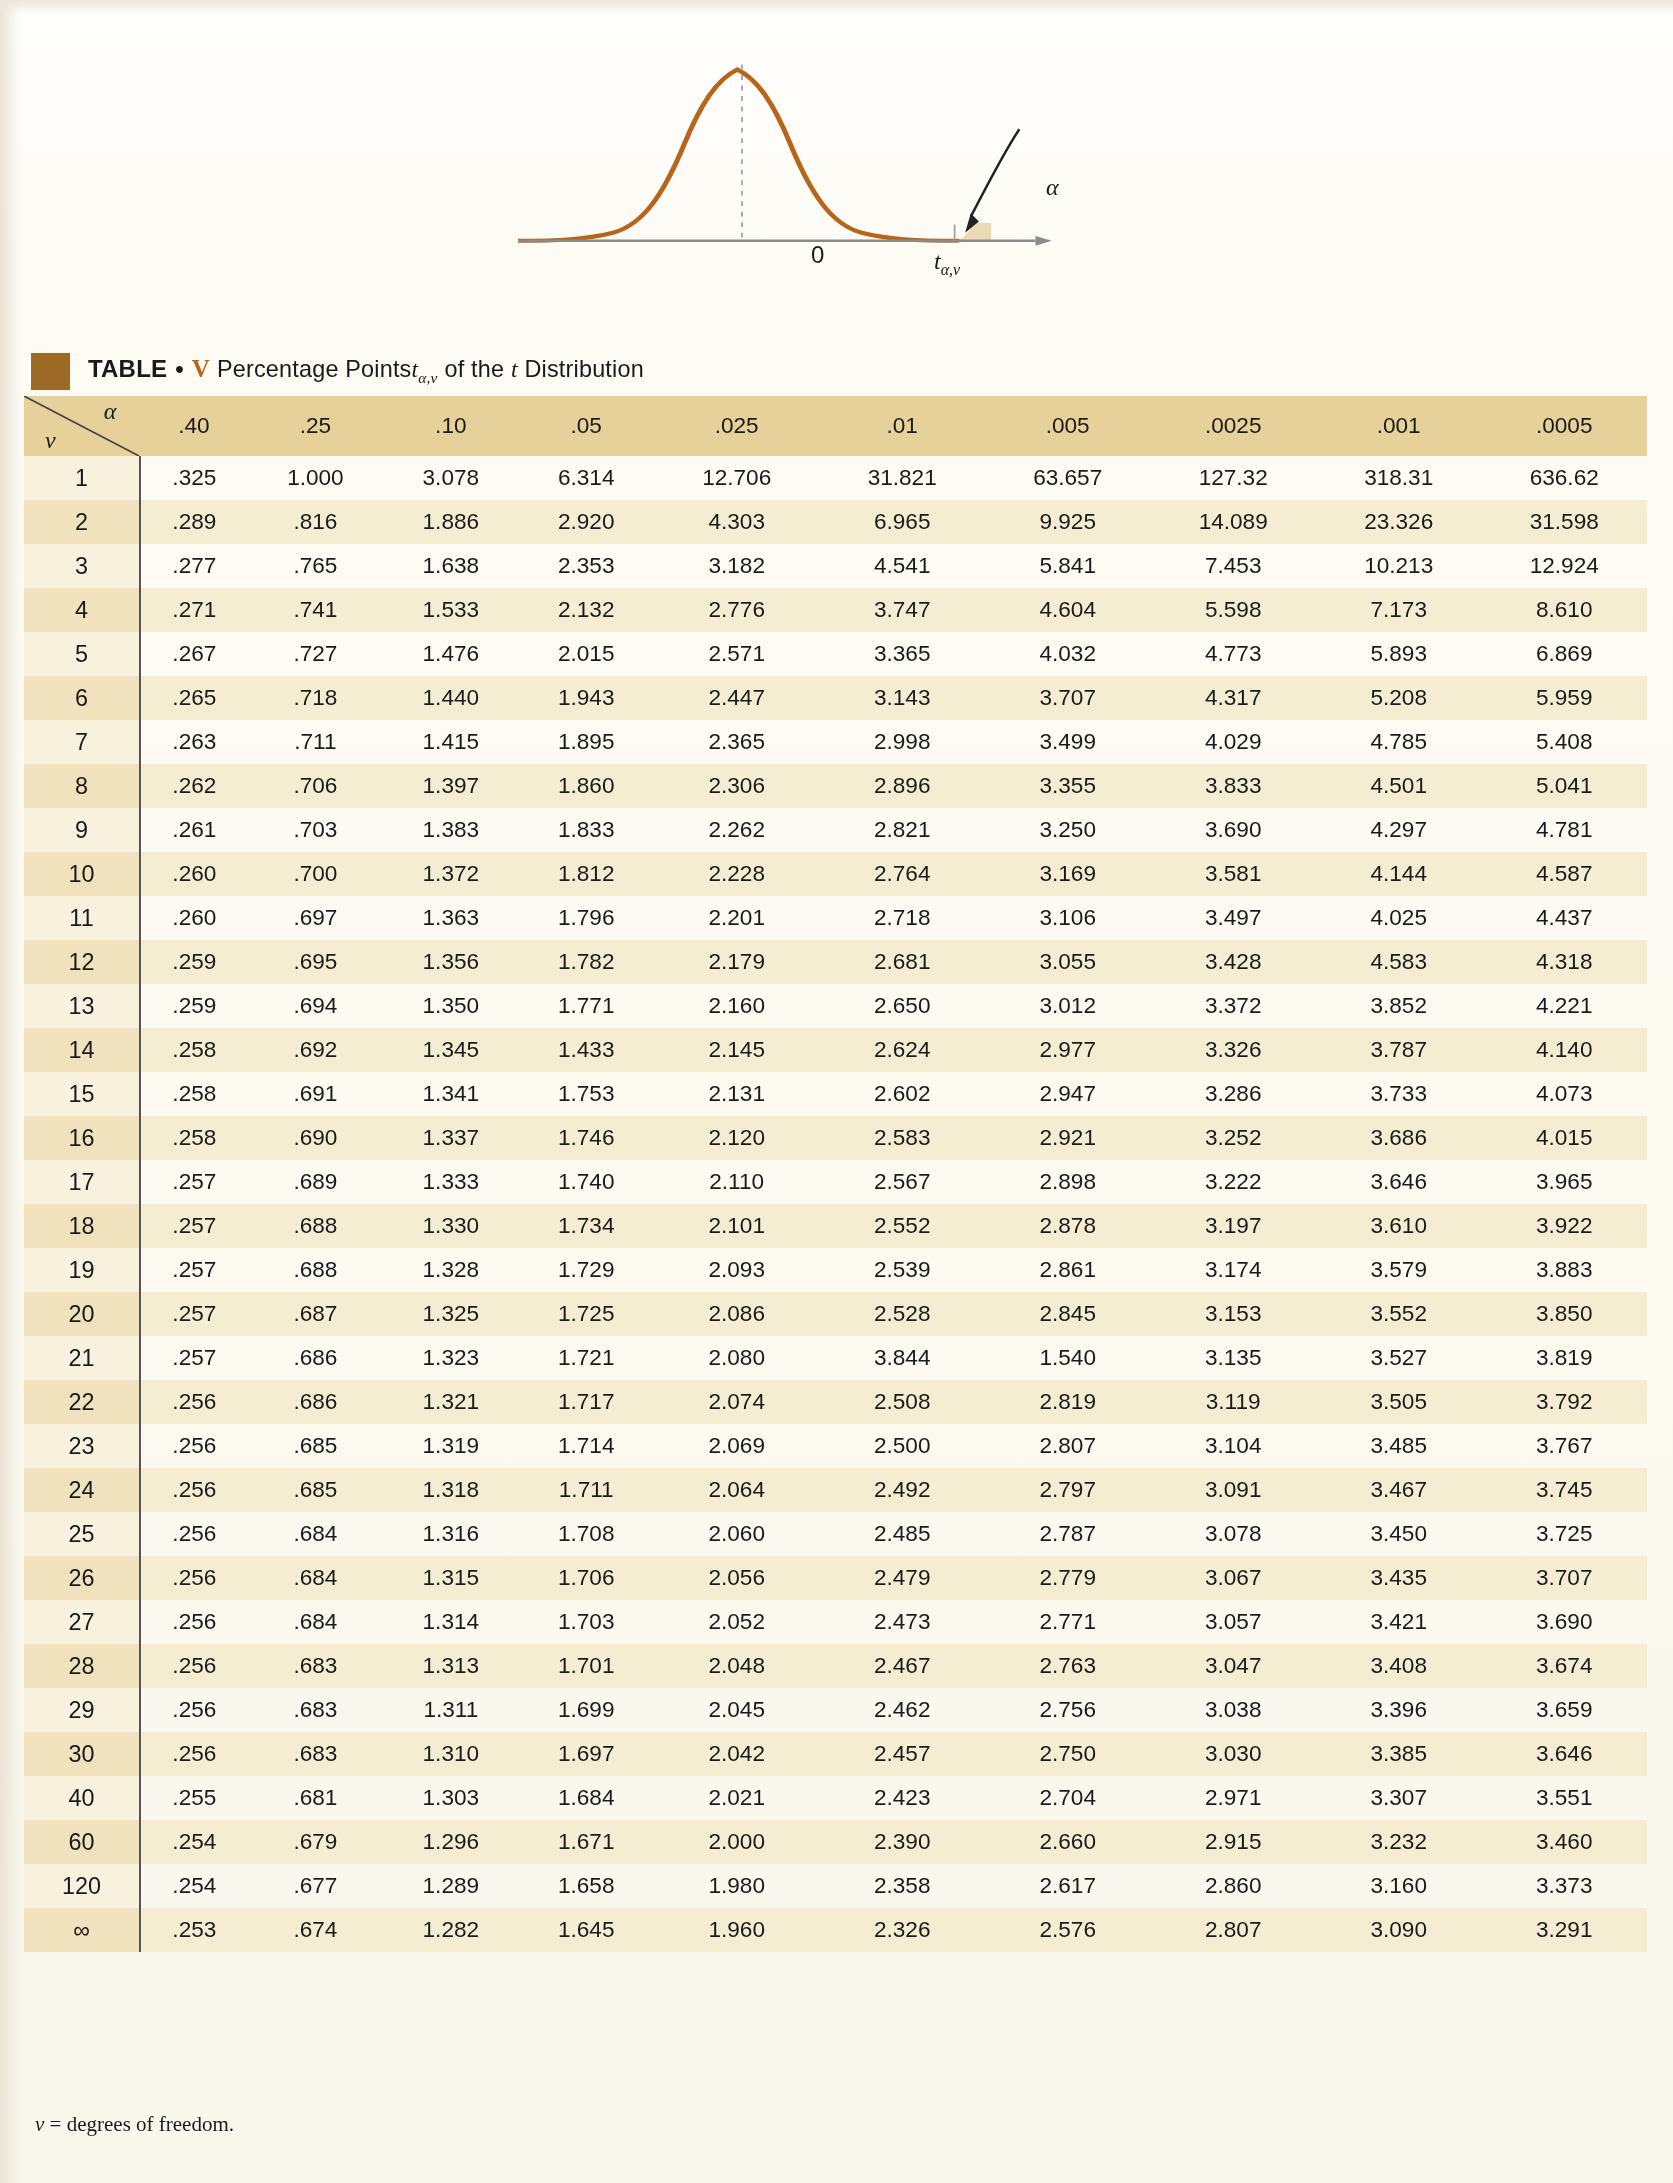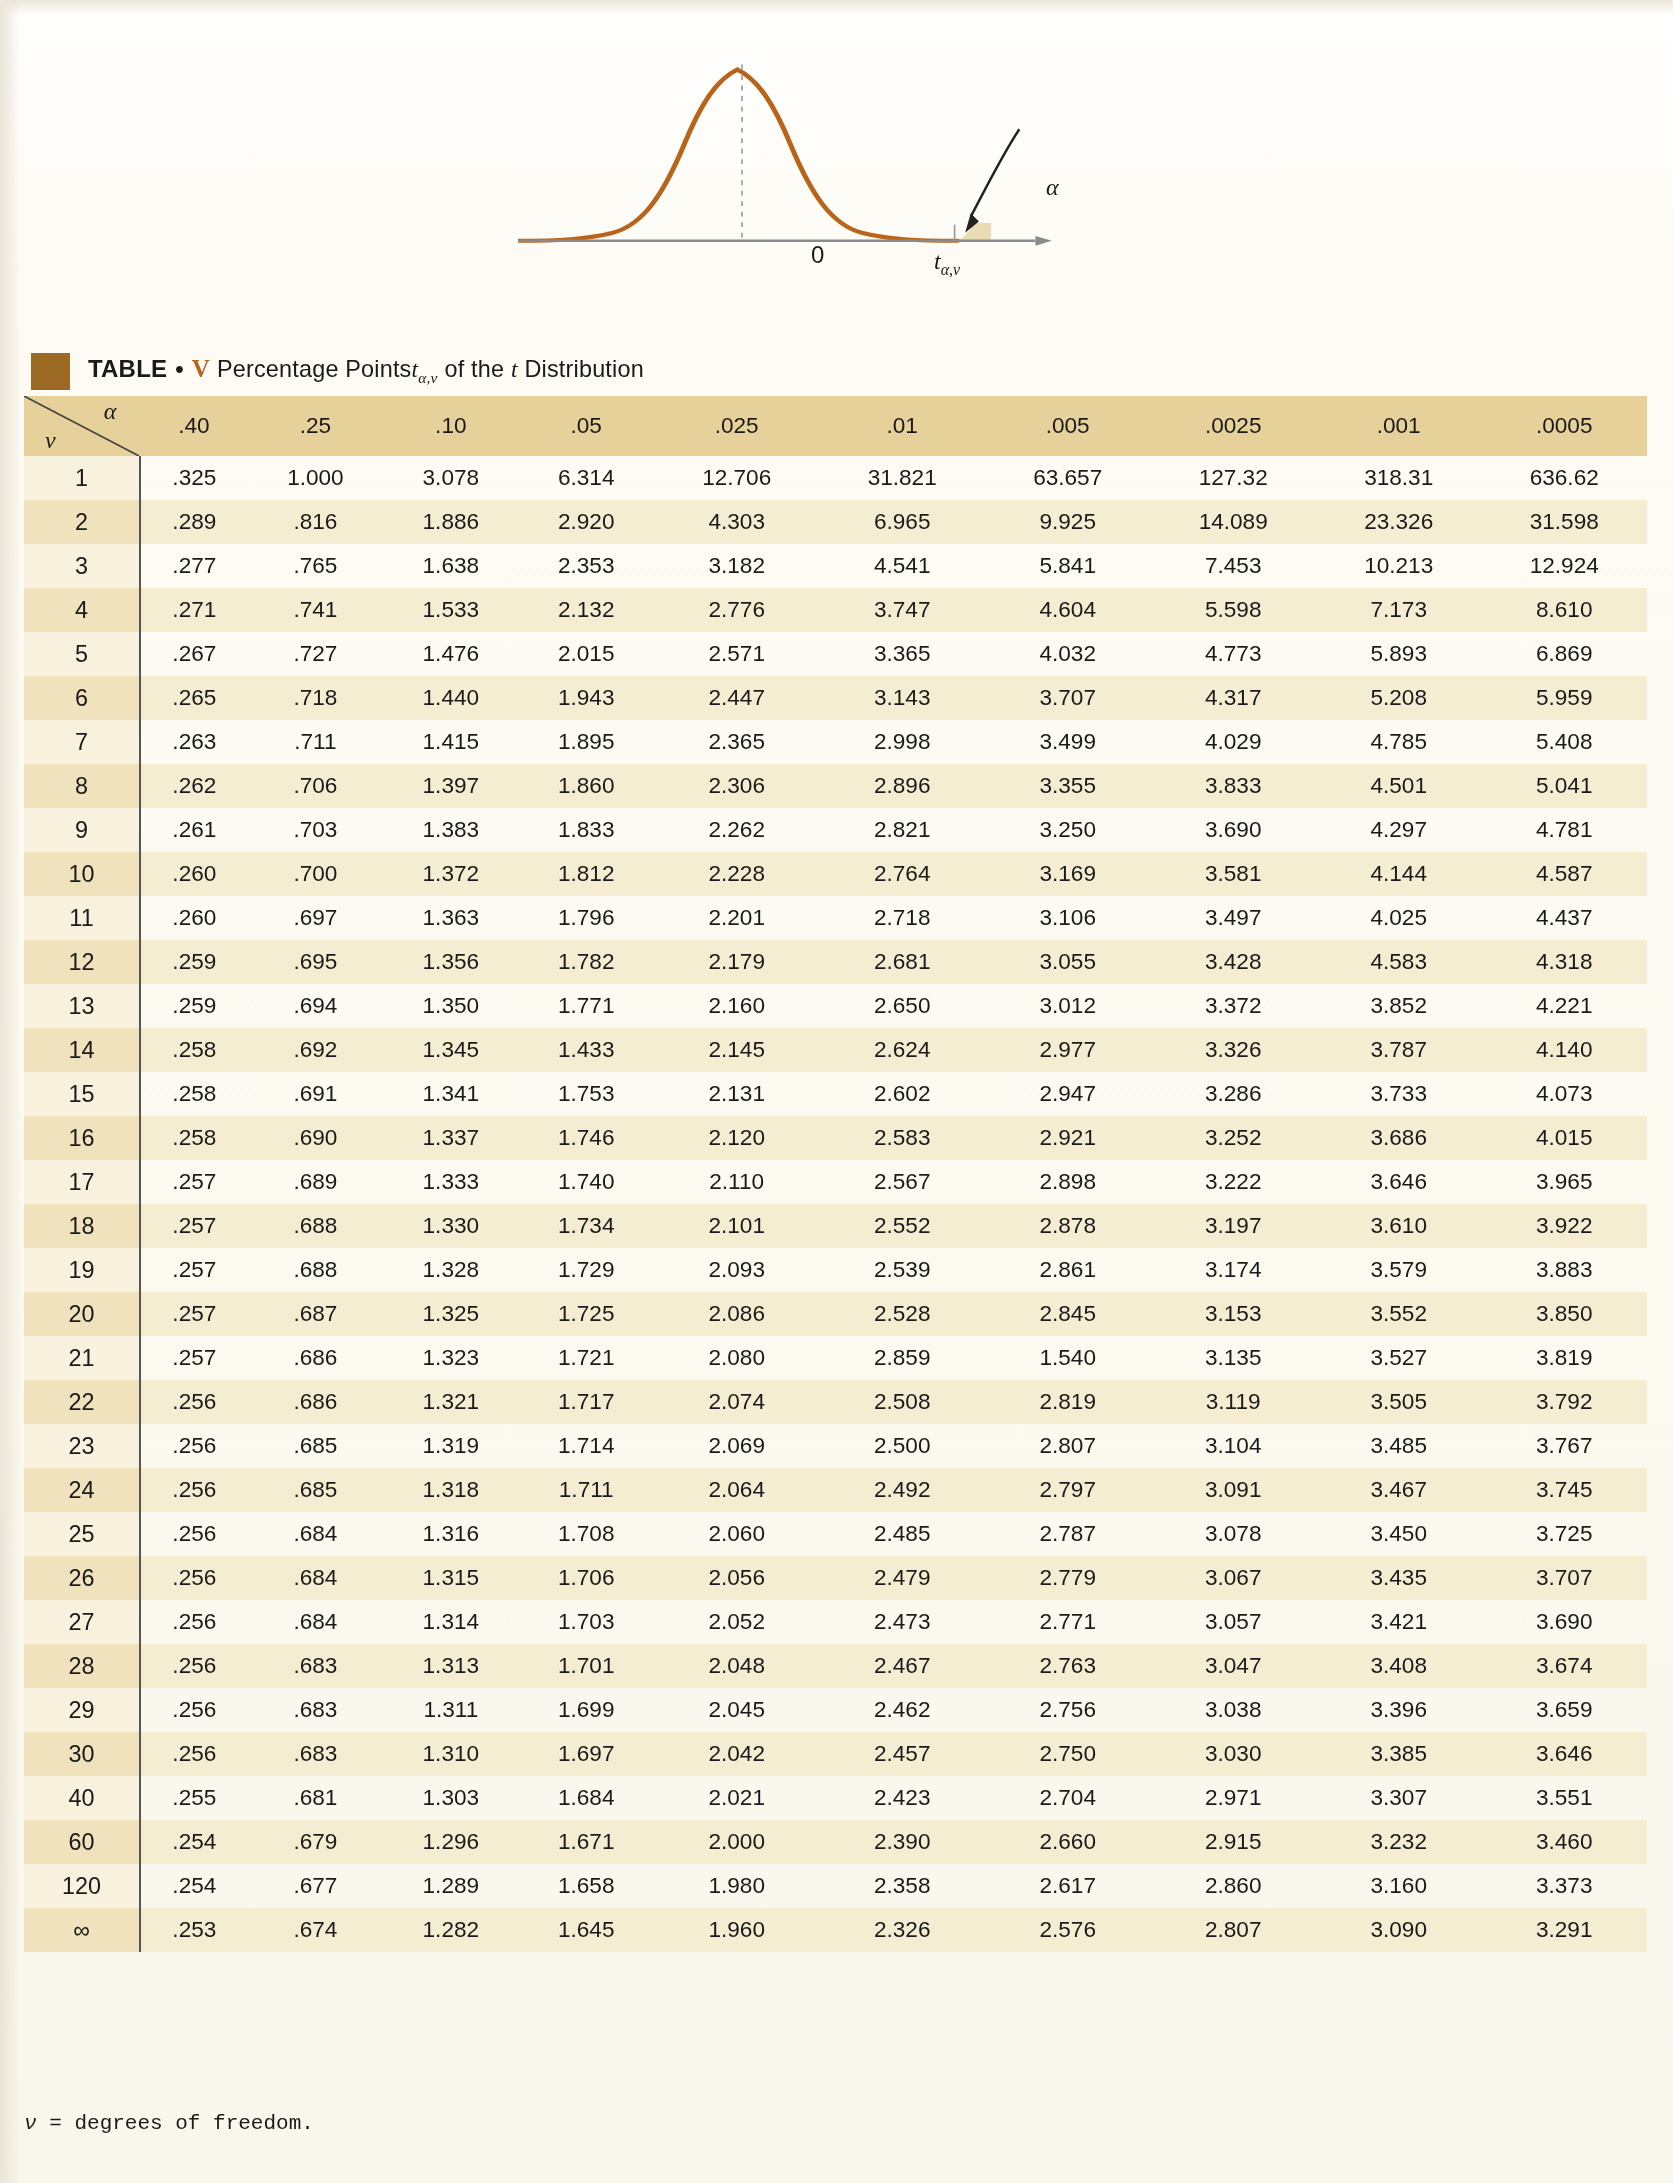--- a/index.html
+++ b/index.html
@@ -157,24 +157,24 @@
     border-right: 2.4px solid #555;
     font-size: 23.4px;
   }
   tbody tr.alt td { background: #f5edd2; }
   tbody tr.alt td.nu { background: #efe2bd; }
   tbody tr td.nu { background: #f3e9cd; }
   tbody tr:nth-child(odd) td.nu { background: #f7f1de; }
   .inf { font-size: 27.5px; }
   .footnote {
     position: absolute;
-    left: 24px;
+    left: 35px;
     top: 2112px;
     font-size: 21px;
-    font-family: Liberation Mono, monospace;
+    font-family: Liberation Serif, serif;
   }
   .footnote i { font-style: italic; }
   
   .edge-left {
     position:absolute; left:0; top:0; width:21px; height:2183px;
     background: linear-gradient(90deg, #e9e4d6 0%, rgba(253,252,247,0) 100%);
   }
   .edge-top {
     position:absolute; left:0; top:0; width:1674px; height:14.6px;
     background: linear-gradient(180deg, #ece7da 0%, rgba(253,252,247,0) 100%);
@@ -512,21 +512,21 @@
           <td>3.552</td>
           <td>3.850</td>
         </tr>
         <tr>
           <td class="nu">21</td>
           <td>.257</td>
           <td>.686</td>
           <td>1.323</td>
           <td>1.721</td>
           <td>2.080</td>
-          <td>2.859</td>
+          <td>3.844</td>
           <td>1.540</td>
           <td>3.135</td>
           <td>3.527</td>
           <td>3.819</td>
         </tr>
         <tr class="alt">
           <td class="nu">22</td>
           <td>.256</td>
           <td>.686</td>
           <td>1.321</td>

